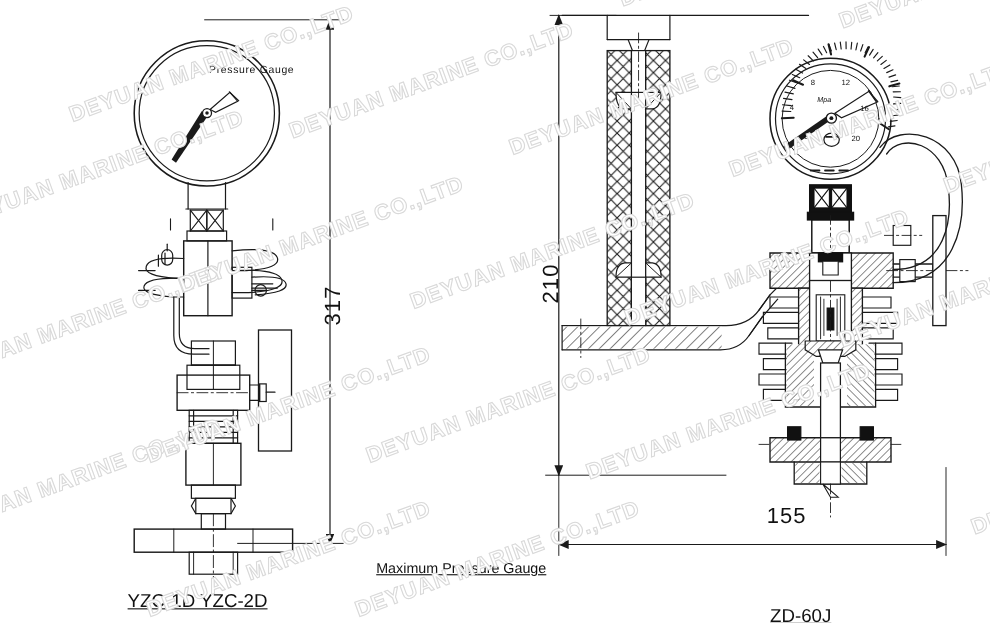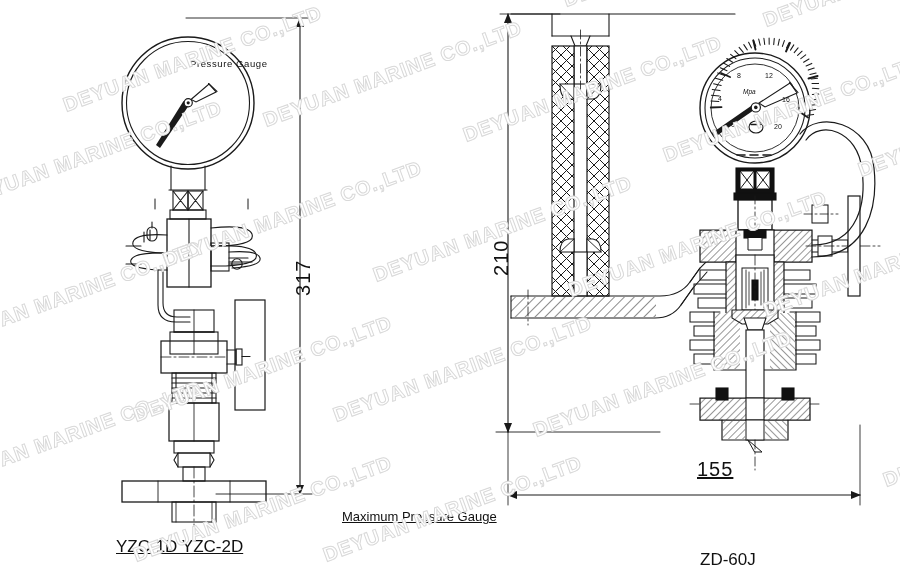--- a/index.html
+++ b/index.html
@@ -332,21 +332,21 @@
   <div class="lbl dialnum" style="left:718px;top:95px;">4</div>
   <div class="lbl dialnum" style="left:737px;top:72px;">8</div>
   <div class="lbl dialnum" style="left:765px;top:72px;">12</div>
   <div class="lbl dialnum" style="left:782px;top:96px;">16</div>
   <div class="lbl dialnum" style="left:774px;top:123px;">20</div>
 
   <div class="lbl dimv" style="left:297px;top:248px;transform:rotate(-90deg) translate(-50%,-50%);">317</div>
 
   <div class="lbl dimv" style="left:495px;top:228px;transform:rotate(-90deg) translate(-50%,-50%);">210</div>
 
-  <div class="lbl dimtxt" style="left:697px;top:458px;text-decoration:underline;">155</div>
+  <div class="lbl dimtxt" style="left:697px;top:458px;">155</div>
 
   <div class="lbl bottomlbl" style="left:116px;top:537px;">YZC-1D YZC-2D</div>
 
   <div class="lbl bottomlbl" style="left:342px;top:509px;font-size:13px;">Maximum Pressure Gauge</div>
 
   <div class="lbl bottomlbl" style="left:700px;top:550px;">ZD-60J</div>
 
   <div class="wm" id="watermark">
       <div class="wmrow" style="left: -60px; top: 470px; transform: rotate(-20deg);">DEYUAN MARINE CO.,LTD</div>
       <div class="wmrow" style="left: 130px; top: 545px; transform: rotate(-20deg);">DEYUAN MARINE CO.,LTD</div>

